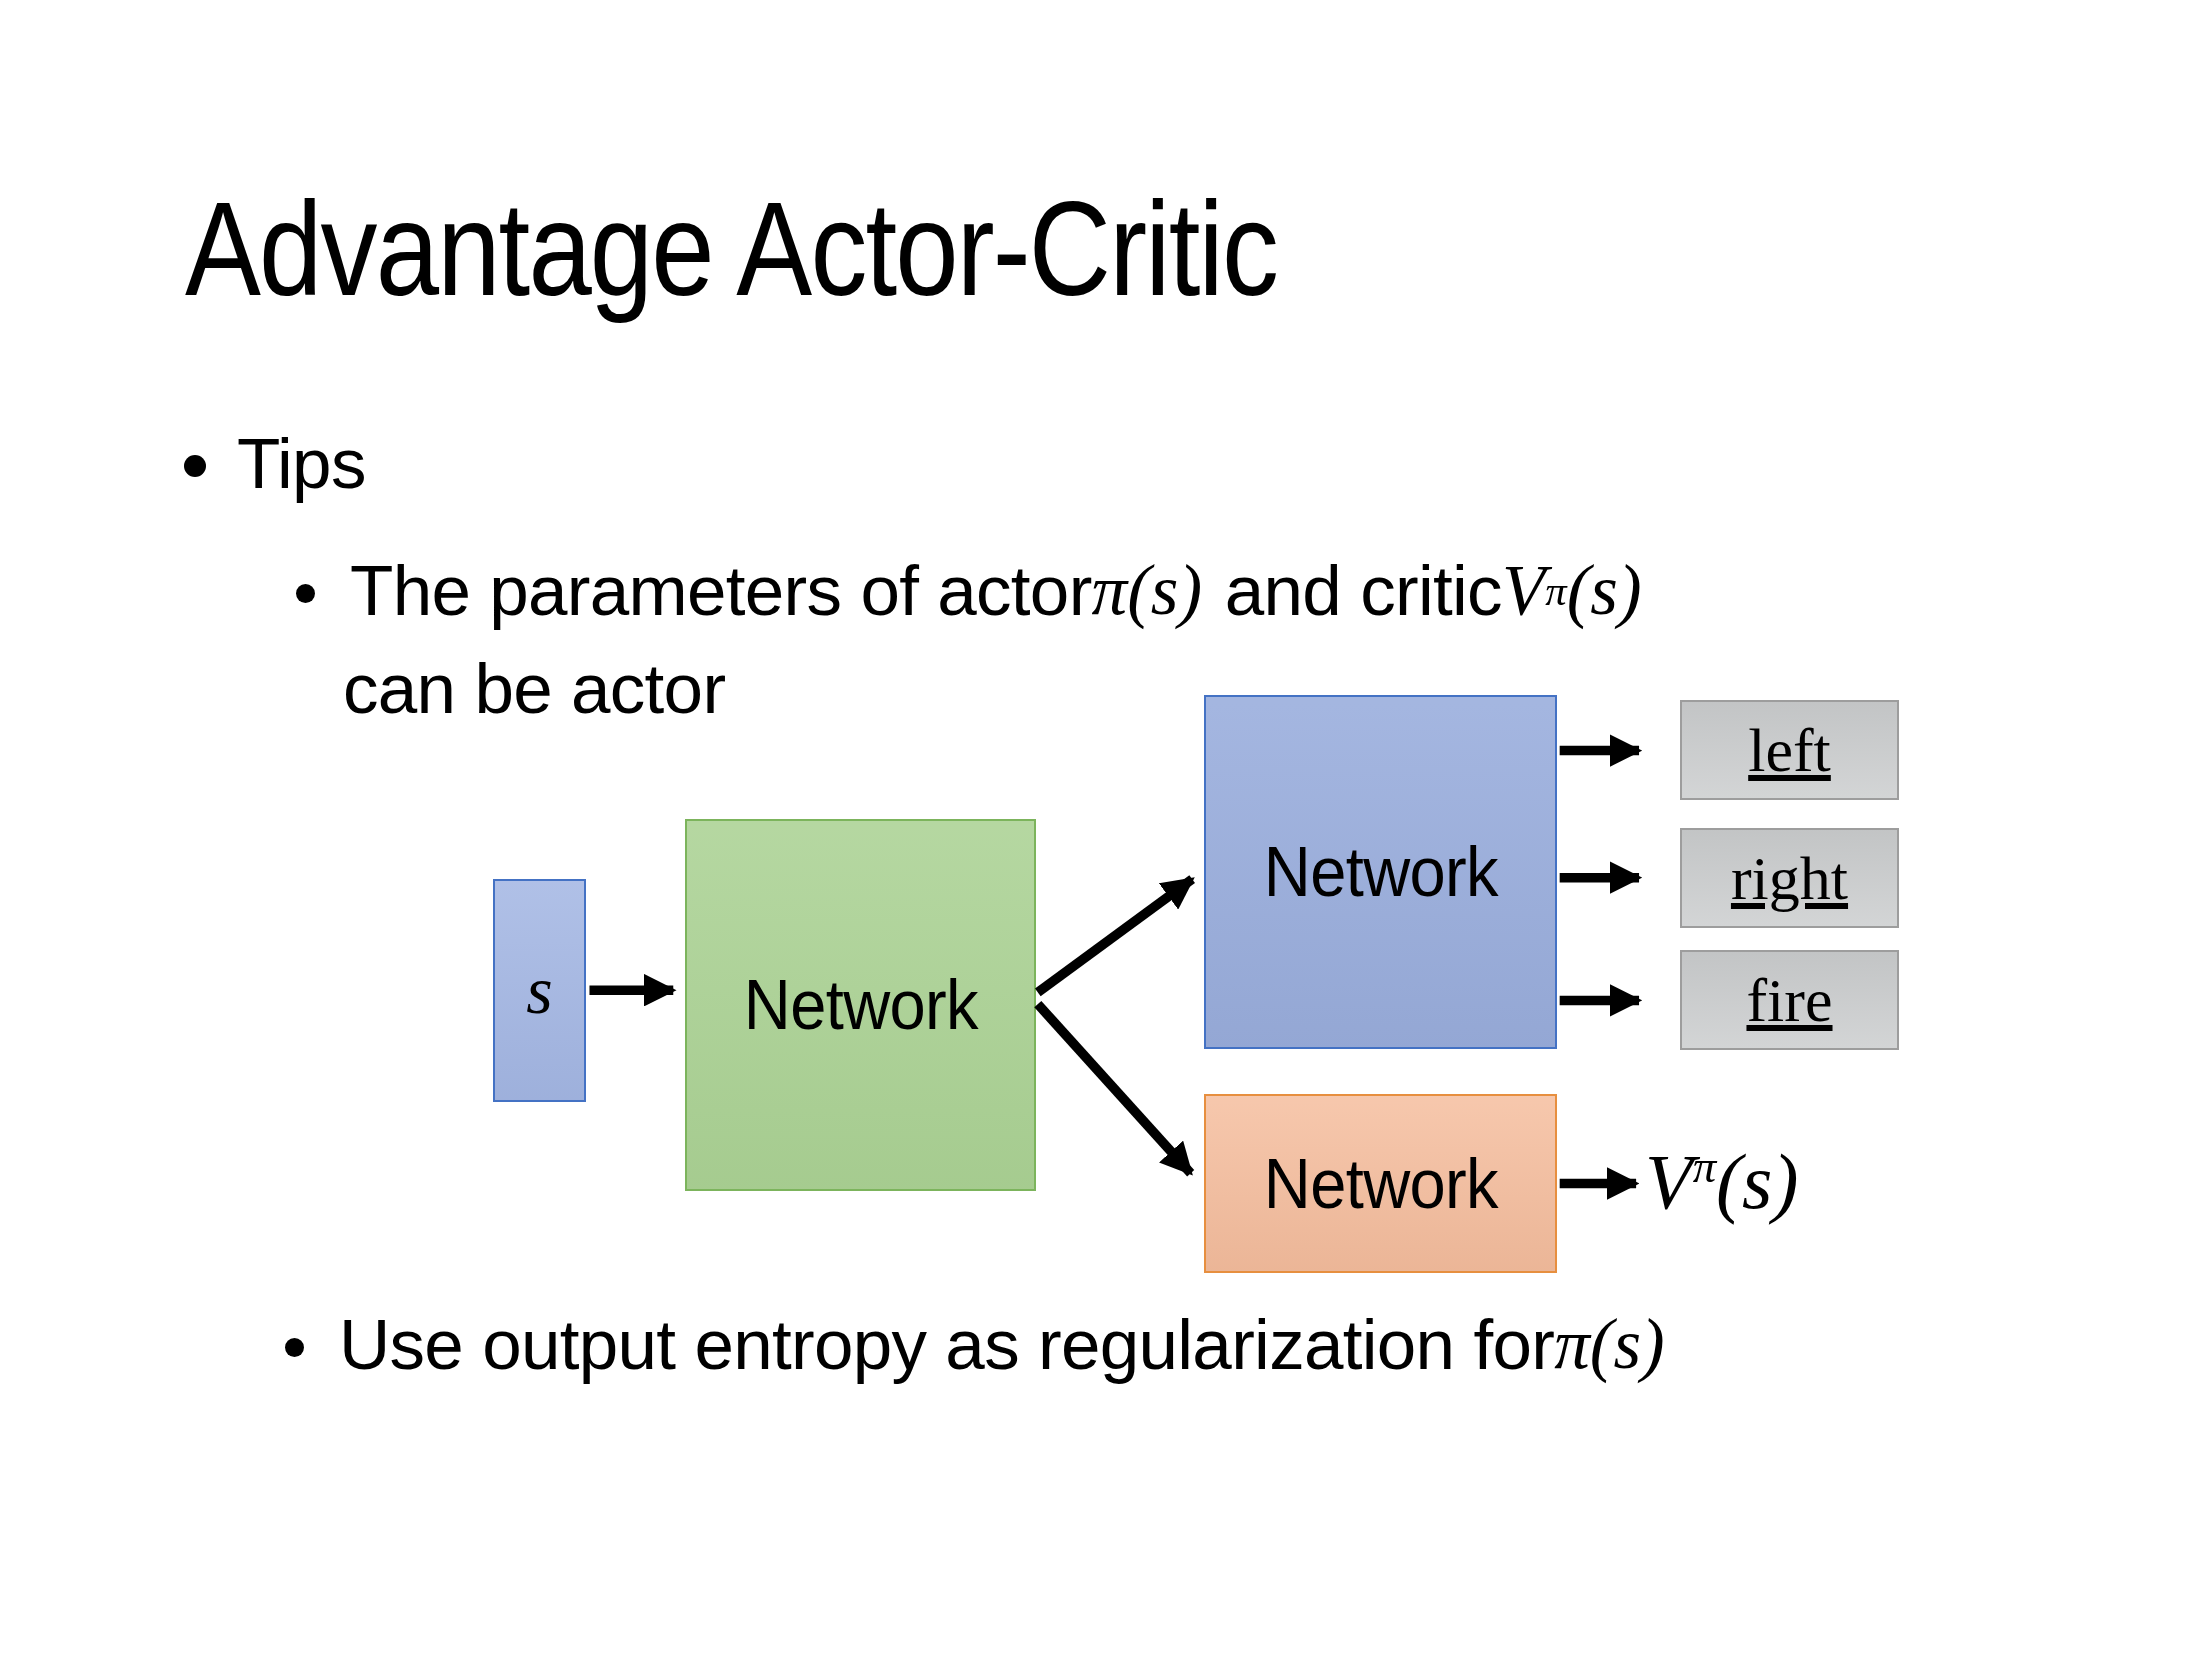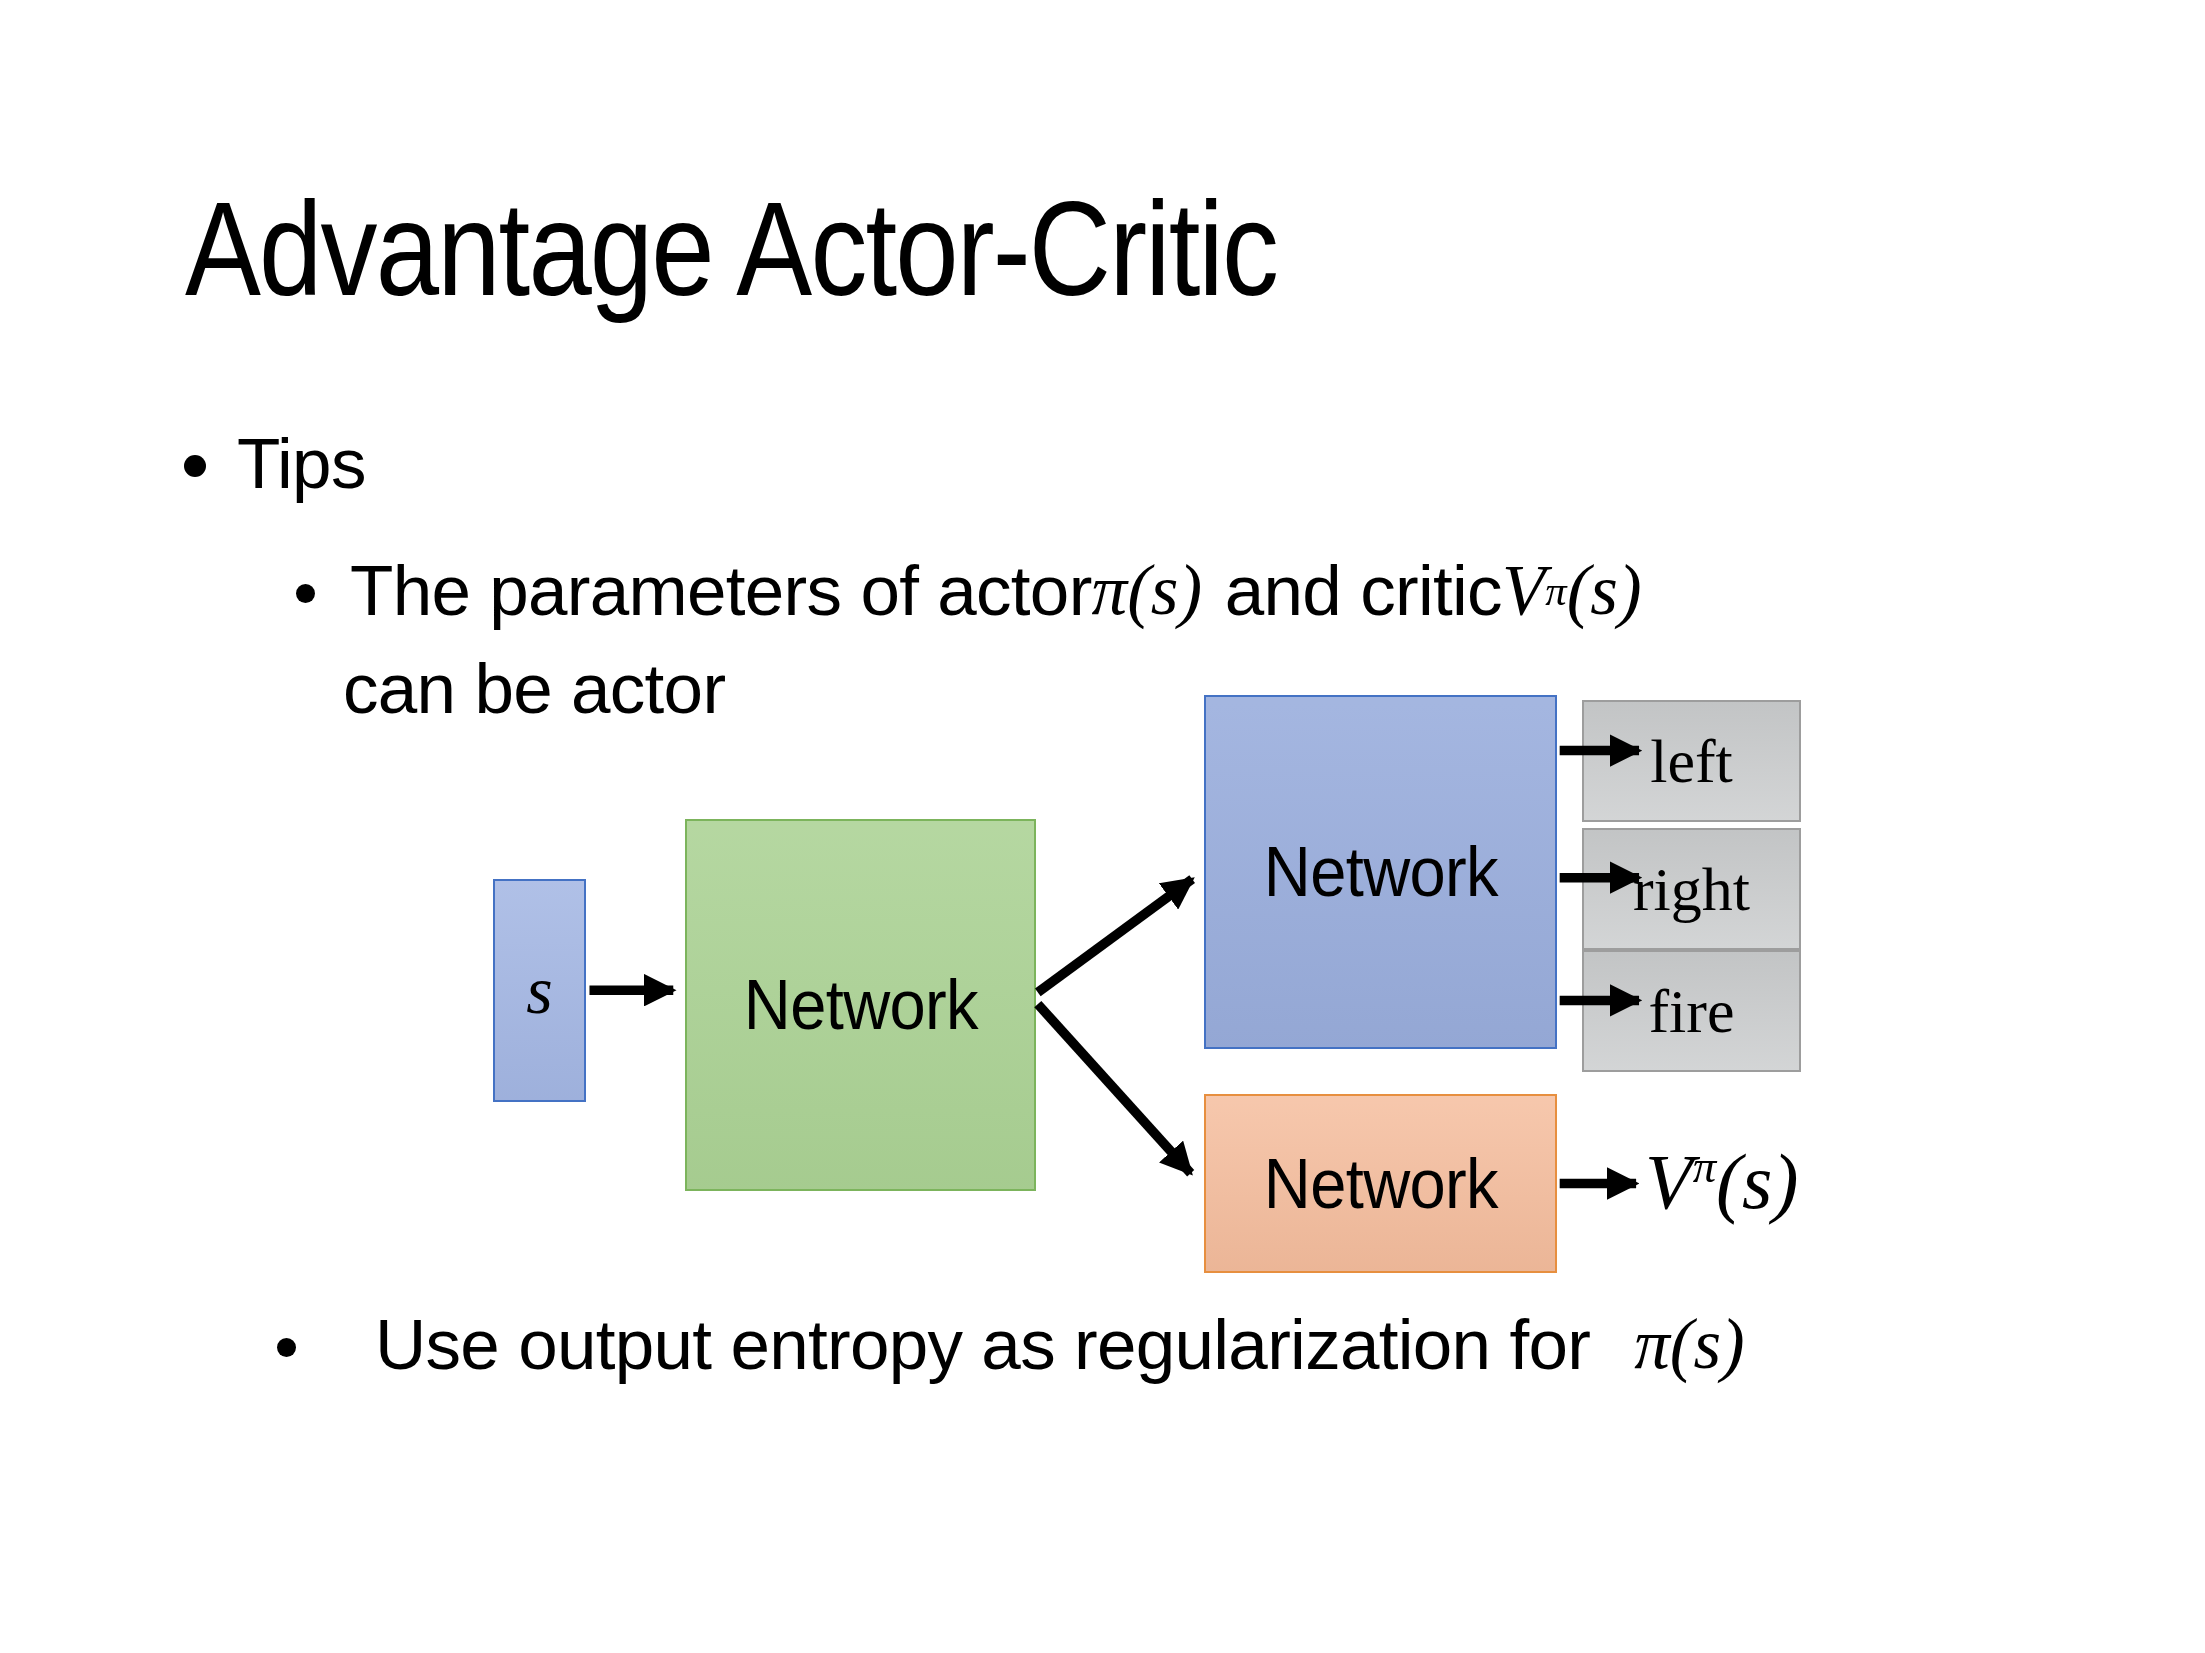--- a/index.html
+++ b/index.html
@@ -101,24 +101,25 @@
     background-image: linear-gradient(180deg, rgba(255,255,255,0.10), rgba(0,0,0,0.04));
     border: 2.9px solid var(--actor-border, #4472C4);
   }
   .critic-box {
     left: 1204px; top: 1094px; width: 353px; height: 179px;
     background: var(--critic-fill, #F5BD9D);
     background-image: linear-gradient(180deg, rgba(255,255,255,0.16), rgba(0,0,0,0.04));
     border: 2.9px solid var(--critic-border, #E78F3F);
   }
   .action-box {
-    left: 1582px; width: 219px; height: 122px;
+    left: 1680px; width: 219px; height: 100px;
     background: var(--action-fill, #CDCFD0);
     background-image: linear-gradient(180deg, rgba(0,0,0,0.05), rgba(255,255,255,0.12));
     border: 2.2px solid var(--action-border, #9D9D9D);
+    text-decoration: underline;
   }
   .action-box.a0 { top: 700px; }
   .action-box.a1 { top: 828px; }
   .action-box.a2 { top: 950px; }
   .action-label {
     font-family: "Liberation Serif", serif;
     font-size: 62px;
   }
   .critic-output {
     position: absolute;
@@ -203,21 +204,21 @@
     </defs>
     <line x1="802" y1="1347" x2="916" y2="1347" marker-end="url(#ah)"></line>
     <line x1="1412" y1="1350" x2="1622" y2="1196" marker-end="url(#ah)"></line>
     <line x1="1412" y1="1366" x2="1620" y2="1596" marker-end="url(#ah)"></line>
     <line x1="2122" y1="1021" x2="2230" y2="1021" marker-end="url(#ah)"></line>
     <line x1="2122" y1="1194" x2="2230" y2="1194" marker-end="url(#ah)"></line>
     <line x1="2122" y1="1361" x2="2230" y2="1361" marker-end="url(#ah)"></line>
     <line x1="2122" y1="1610" x2="2226" y2="1610" marker-end="url(#ah)"></line>
   </svg>
 
-  <div class="line" style="left:277px; top:1298px;gap:44px;">
+  <div class="line" style="left:285px; top:1298px;">
     <span class="dot l2"></span>
     <span>Use output entropy as regularization for </span>
     <span class="math">π(s)</span>
   </div>
 
 
 </div>
 
 
 </body></html>

